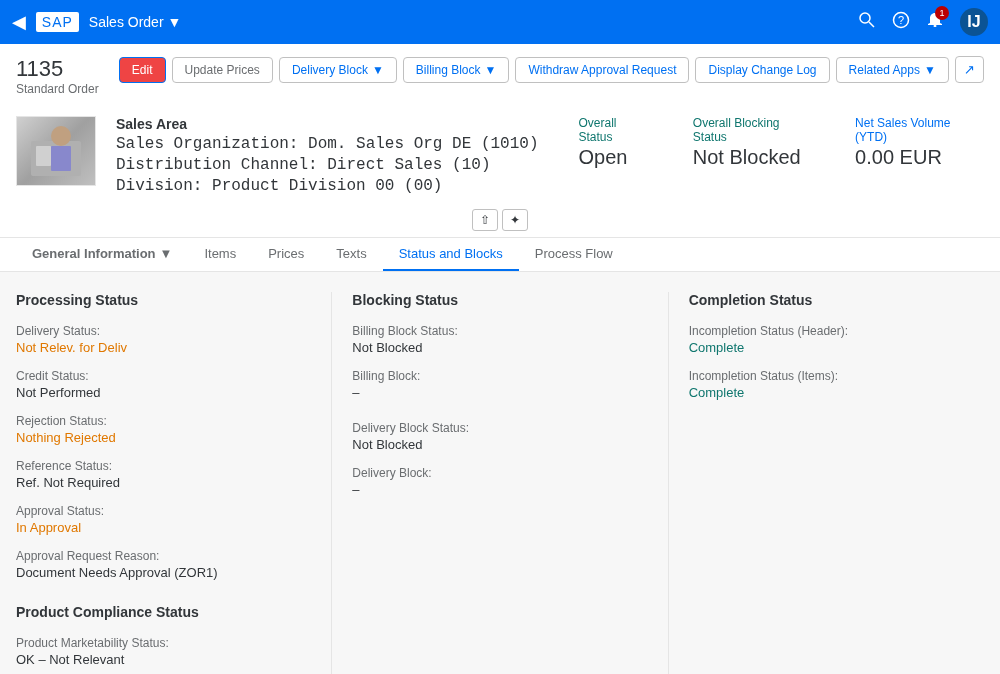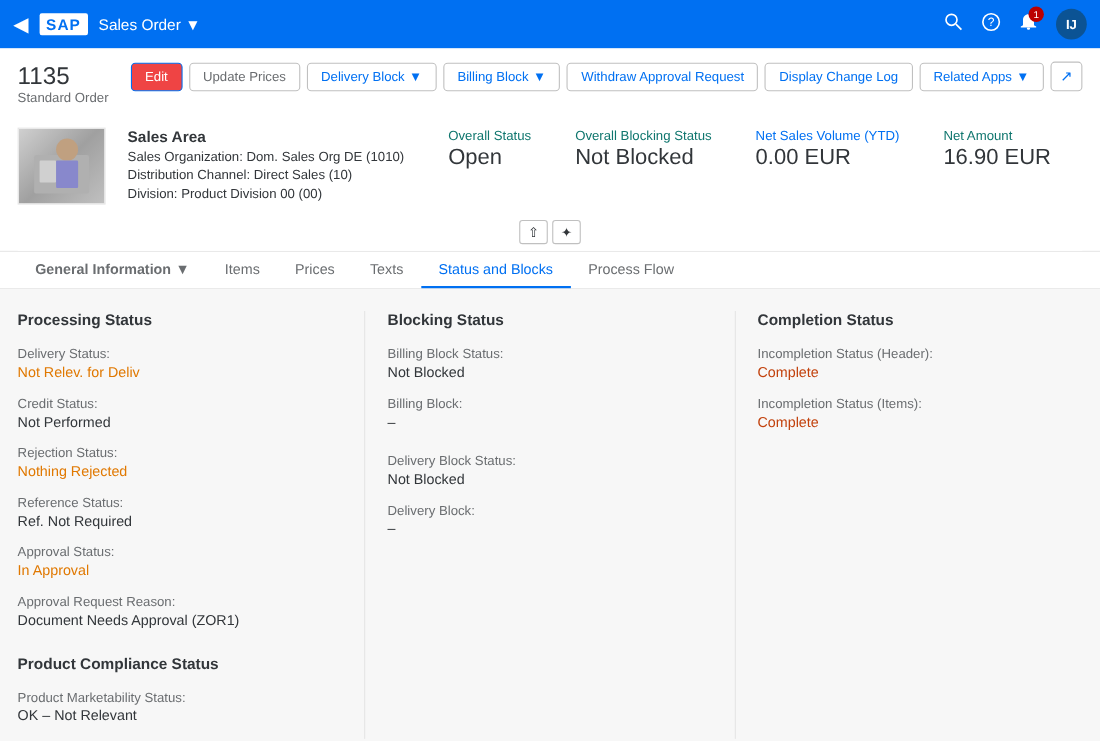--- a/index.html
+++ b/index.html
@@ -23,21 +23,21 @@
       color: white;
       cursor: pointer;
       font-size: 18px;
       display: flex;
       align-items: center;
     }
     .sap-logo {
       background: white;
       padding: 2px 6px;
       border-radius: 2px;
-      font-weight: bold;
+      font-weight: normal;
       color: #0070f2;
       font-size: 14px;
       letter-spacing: 1px;
     }
     .topbar-title {
       color: white;
       font-size: 14px;
       display: flex;
       align-items: center;
       gap: 4px;
@@ -70,21 +70,21 @@
     }
     .user-avatar {
       width: 28px;
       height: 28px;
       border-radius: 50%;
       background: #0b5394;
       color: white;
       display: flex;
       align-items: center;
       justify-content: center;
-      font-size: 12px;
+      font-size: 16px;
       font-weight: bold;
       cursor: pointer;
     }
 
     
     .header-section {
       background: white;
       padding: 12px 16px 0 16px;
       border-bottom: 1px solid #e5e5e5;
     }
@@ -164,22 +164,23 @@
       display: flex;
       flex-direction: column;
       gap: 3px;
     }
     .sales-area-title {
       font-size: 14px;
       font-weight: 600;
       color: #32363a;
     }
     .sales-area-detail {
-      font-size: 12px;
+      font-size: 16px;
       color: #6a6d70;
+      font-family: Liberation Mono, monospace;
     }
     .sales-area-detail span {
       color: #32363a;
     }
 
     
     .status-row {
       display: flex;
       gap: 40px;
       margin-left: 20px;
@@ -281,21 +282,21 @@
     .status-field-label {
       font-size: 12px;
       color: #6a6d70;
       margin-bottom: 2px;
     }
     .status-field-value {
       font-size: 13px;
       color: #32363a;
     }
     .status-field-value.orange { color: #e07800; }
-    .status-field-value.teal { color: #c2410c; }
+    .status-field-value.teal { color: #0f766e; }
 
     .divider { width: 1px; background: #e5e5e5; margin: 0 20px; }
 
     .product-compliance {
       margin-top: 24px;
     }
     .product-compliance-title {
       font-size: 14px;
       font-weight: 700;
       color: #32363a;
@@ -389,24 +390,20 @@
         <div class="status-value">Open</div>
       </div>
       <div class="status-item">
         <div class="status-label">Overall Blocking Status</div>
         <div class="status-value">Not Blocked</div>
       </div>
       <div class="status-item">
         <div class="status-label" style="color:#0070f2;">Net Sales Volume (YTD)</div>
         <div class="status-value">0.00 EUR</div>
       </div>
-      <div class="status-item">
-        <div class="status-label">Net Amount</div>
-        <div class="status-value">16.90 EUR</div>
-      </div>
     </div>
   </div>
 
   <div class="scroll-indicator">
     <div class="scroll-btns">
       <button class="scroll-btn">⇧</button>
       <button class="scroll-btn">✦</button>
     </div>
   </div>
 </div>

